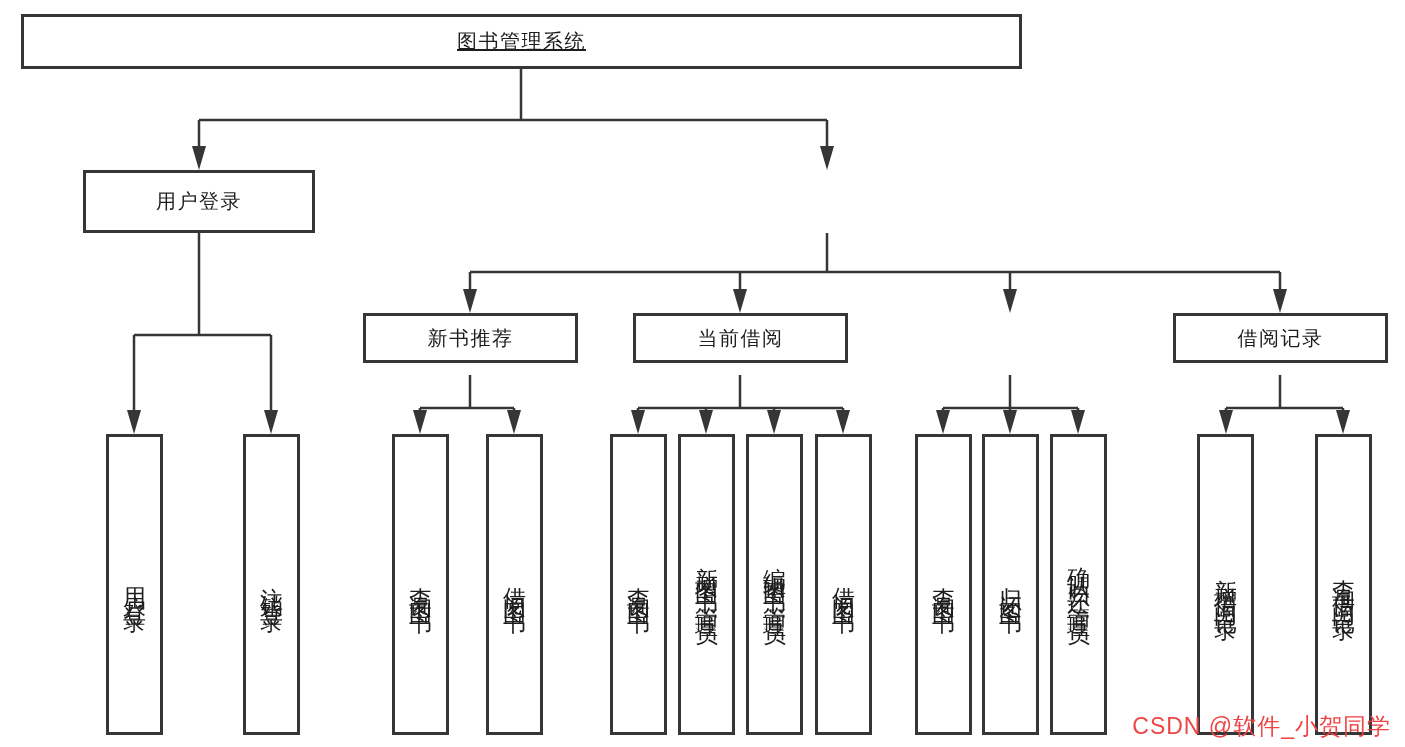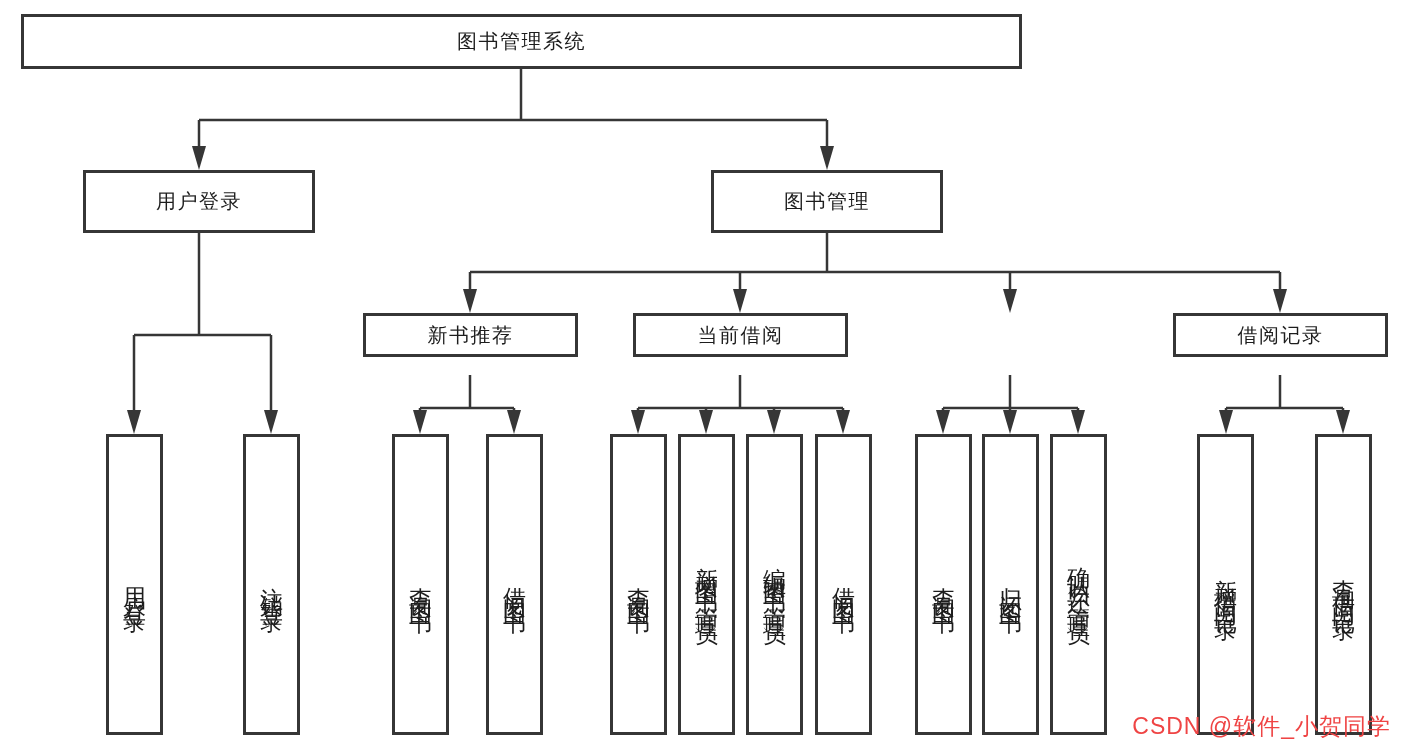--- a/index.html
+++ b/index.html
@@ -6,23 +6,23 @@
   .canvas{
     position:relative;width:1405px;height:747px;background:#ffffff;
     font-family:"Liberation Sans","DejaVu Sans",sans-serif;overflow:hidden;
   }
   .connectors{position:absolute;left:0;top:0;}
   .box{
     position:absolute;box-sizing:border-box;border:3px solid #363636;background:#ffffff;
     display:flex;align-items:center;justify-content:center;color:#1d1d1d;
   }
   .hbox{font-size:20px;letter-spacing:1.5px;white-space:nowrap;}
-  .box-root{left:21px;top:14px;width:1001px;height:55px;}
+  .box-root{left:21px;top:14px;width:1001px;height:55px;text-decoration:underline;}
   .box-l2{width:232px;height:63px;top:170px;}
-  .box-l3{width:215px;height:44px;top:313px;font-family:Liberation Mono, monospace;}
+  .box-l3{width:215px;height:50px;top:313px;font-family:Liberation Mono, monospace;}
   .vbox{width:57px;height:301px;top:434px;}
   .vbox span{
     writing-mode:vertical-rl;text-orientation:mixed;
     font-size:23px;line-height:1;letter-spacing:8px;white-space:nowrap;
   }
   .watermark{
     position:absolute;right:14px;top:711px;color:#ef4444;
     font-size:23px;letter-spacing:1px;white-space:nowrap;
   }
 </style>
@@ -97,23 +97,20 @@
       </g>
   </svg>
 
   <div class="box box-root hbox">
     <span>图书管理系统</span>
   </div>
 
   <div class="box box-l2 hbox" style="left:83px">
     <span>用户登录</span>
   </div>
-  <div class="box box-l2 hbox" style="left:711px">
-    <span>图书管理</span>
-  </div>
 
   <div class="box box-l3 hbox" style="left:363px">
     <span>新书推荐</span>
   </div>
   <div class="box box-l3 hbox" style="left:633px">
     <span>当前借阅</span>
   </div>
   <div class="box box-l3 hbox" style="left:1173px">
     <span>借阅记录</span>
   </div>

